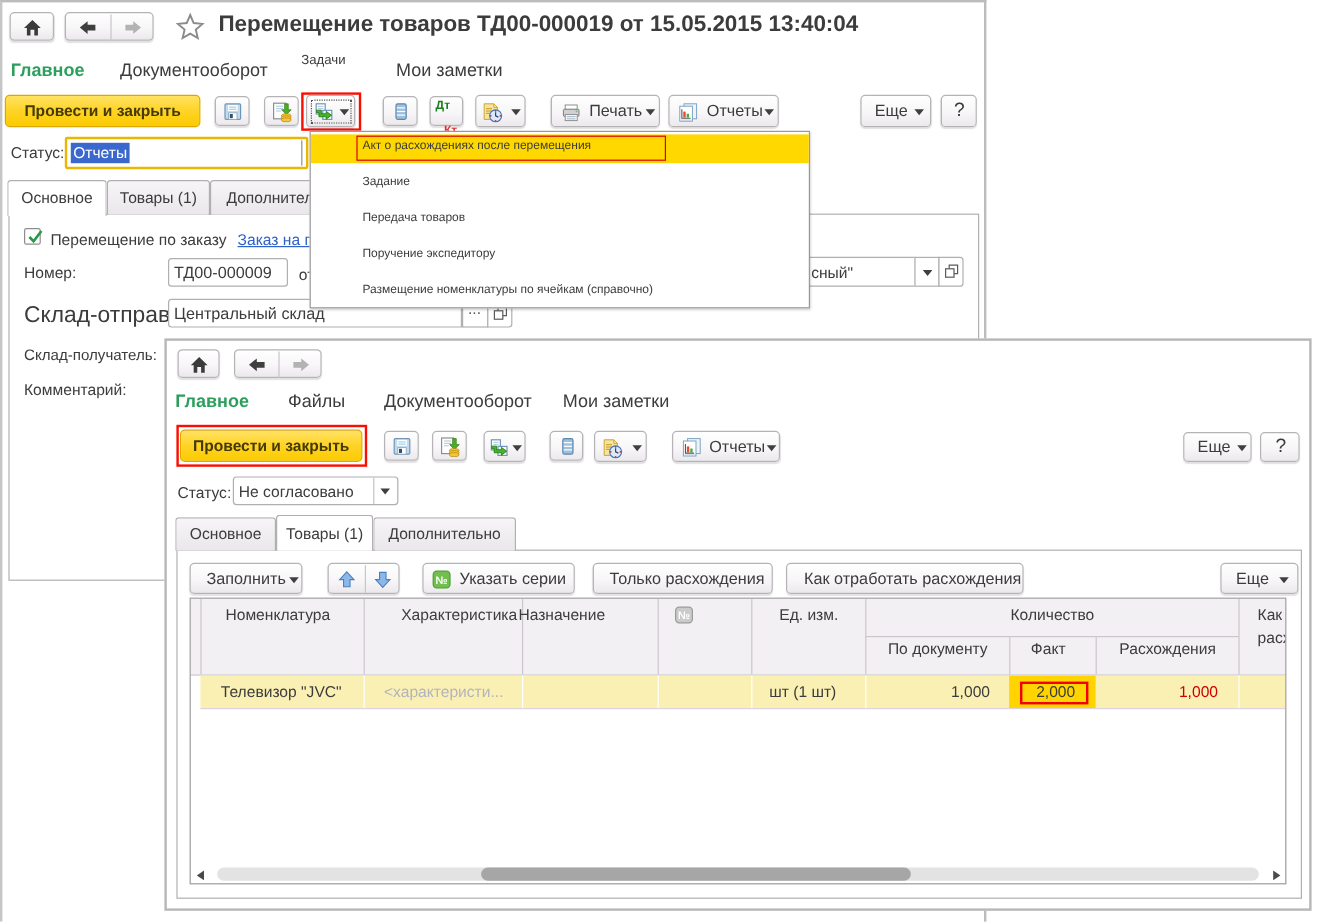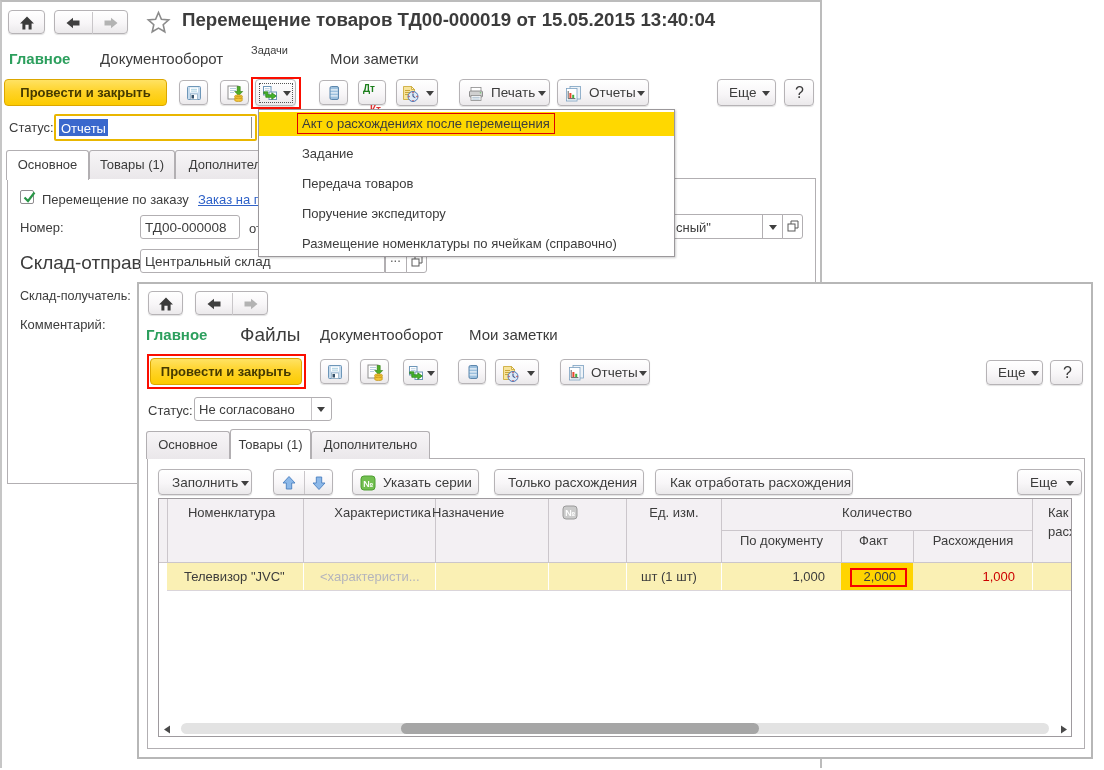--- a/index.html
+++ b/index.html
@@ -11,21 +11,21 @@
 .btn .lab{position:absolute;white-space:nowrap;font-size:13.5px;color:#3c3c3c}
 .dd{position:absolute;width:0;height:0;border:4px solid transparent;border-top:5px solid #3f3f3f}
 .ybtn{position:absolute;background:linear-gradient(180deg,#ffe263 0%,#ffd42b 45%,#fccb00 100%);border:1px solid #dca700;border-radius:4px}
 .ybtn .lab{position:absolute;width:100%;text-align:center;font-weight:bold;font-size:13px;color:#453a00}
 .inp{position:absolute;background:#fff;border:1px solid #b2afb2;border-radius:3px}
 .tab{position:absolute;border:1px solid #b2afb2;border-bottom:none;border-radius:3px 3px 0 0;background:linear-gradient(180deg,#f7f5f7,#eae7ea);text-align:center;font-size:13px}
 .tab.on{background:#fff}
 .tab .lab{position:absolute;width:100%;white-space:nowrap;text-align:center}
 .redbox{position:absolute;border:2px solid #fb0d00}
 .gline{position:absolute;background:#cbc6cb}
-.mi{position:absolute;white-space:nowrap;font-size:13px;color:#3c3c3c;left:302px}
+.mi{position:absolute;white-space:nowrap;font-size:10px;color:#3c3c3c;left:302px}
 </style></head>
 <body>
 
 <div class="a" style="left:0;top:2;width:822px;height:768px;background:#fff;border-top:2px solid #bcbcbc;border-left:2px solid #c6c6c6;border-right:2px solid #bcbcbc"></div>
 
 <div class="btn" style="left:8px;top:10px;width:37px;height:24px">
 <svg class="a" style="left:10px;top:4px" width="16" height="16" viewBox="0 0 16 16">
       <path d="M8 1.6 L15 8.4 H12.6 V14.6 H9.6 V9.8 H6.4 V14.6 H3.4 V8.4 H1 Z" fill="#3b3b3b"></path>
     </svg>
 </div>
@@ -163,21 +163,21 @@
 
 <div class="a" style="left:20px;top:190px;width:14px;height:14px;background:#fff;border:1px solid #8f8c8f;border-radius:2px"></div>
 <svg class="a" style="left:22px;top:190px" width="15" height="15" viewBox="0 0 15 15">
     <path d="M2.5 7.5 L6 11 L12.5 2.5" fill="none" stroke="#2a9648" stroke-width="2.2"></path>
   </svg>
 <div class="t" style="left:42px;top:192px">Перемещение по заказу</div>
 <div class="t" style="left:198px;top:192px;color:#2f62c8;text-decoration:underline">Заказ на перем</div>
 
 <div class="t" style="left:20px;top:220px">Номер:</div>
 <div class="inp" style="left:140px;top:215px;width:100px;height:24px"></div>
-<div class="t" style="left:145px;top:220px;font-size:13.5px">ТД00-000008</div>
+<div class="t" style="left:145px;top:220px;font-size:13.5px">ТД00-000009</div>
 <div class="t" style="left:249px;top:221px">от</div>
 
 <div class="inp" style="left:640px;top:214px;width:123px;height:25px;border-radius:3px 0 0 3px"></div>
 <div class="t" style="left:676px;top:220px">сный"</div>
 <div class="inp" style="left:762px;top:214px;width:21px;height:25px;border-radius:0"></div>
 <span class="dd" style="left:769px;top:225px"></span>
 <div class="inp" style="left:782px;top:214px;width:21px;height:25px;border-radius:0 3px 3px 0"></div>
 <svg class="a" style="left:786px;top:219px" width="14" height="14" viewBox="0 0 14 14">
     <rect x="2" y="5" width="7" height="7" fill="none" stroke="#5a5a5a"></rect>
     <path d="M5 5 V2 H12 V9 H9" fill="none" stroke="#5a5a5a"></path>
@@ -217,21 +217,21 @@
 <div class="a" style="left:36px;top:1px;width:1px;height:22px;background:#c9c6c9"></div>
 <svg class="a" style="left:10px;top:4px" width="16" height="16" viewBox="0 0 16 16">
         <path d="M1.5 8 L8 2.7 V5.6 H14.5 V10.4 H8 V13.3 Z" fill="#3f3f3f"></path>
       </svg>
 <svg class="a" style="left:47px;top:4px" width="16" height="16" viewBox="0 0 16 16">
         <path d="M14.5 8 L8 2.7 V5.6 H1.5 V10.4 H8 V13.3 Z" fill="#b3b3b3"></path>
       </svg>
 </div>
 
 <div class="t b" style="left:7px;top:43px;font-size:15px;color:#2c9f5d">Главное</div>
-<div class="t" style="left:101px;top:43px;font-size:19px">Файлы</div>
+<div class="t" style="left:101px;top:43px;font-size:15px">Файлы</div>
 <div class="t" style="left:181px;top:43px;font-size:15px">Документооборот</div>
 <div class="t" style="left:330px;top:43px;font-size:15px">Мои заметки</div>
 
 <div class="redbox" style="left:8px;top:70px;width:159px;height:35px"></div>
 <div class="ybtn" style="left:11px;top:74px;width:152px;height:27px">
       <div class="lab" style="top:5px">Провести и закрыть</div>
     </div>
 <div class="btn" style="left:181px;top:75px;width:29px;height:25px">
       <svg class="a" style="left:6px;top:4px" width="16" height="16" viewBox="0 0 16 16">
         <rect x="1.5" y="1.5" width="13" height="13" rx="1" fill="#c5daed" stroke="#6d96b8"></rect>

